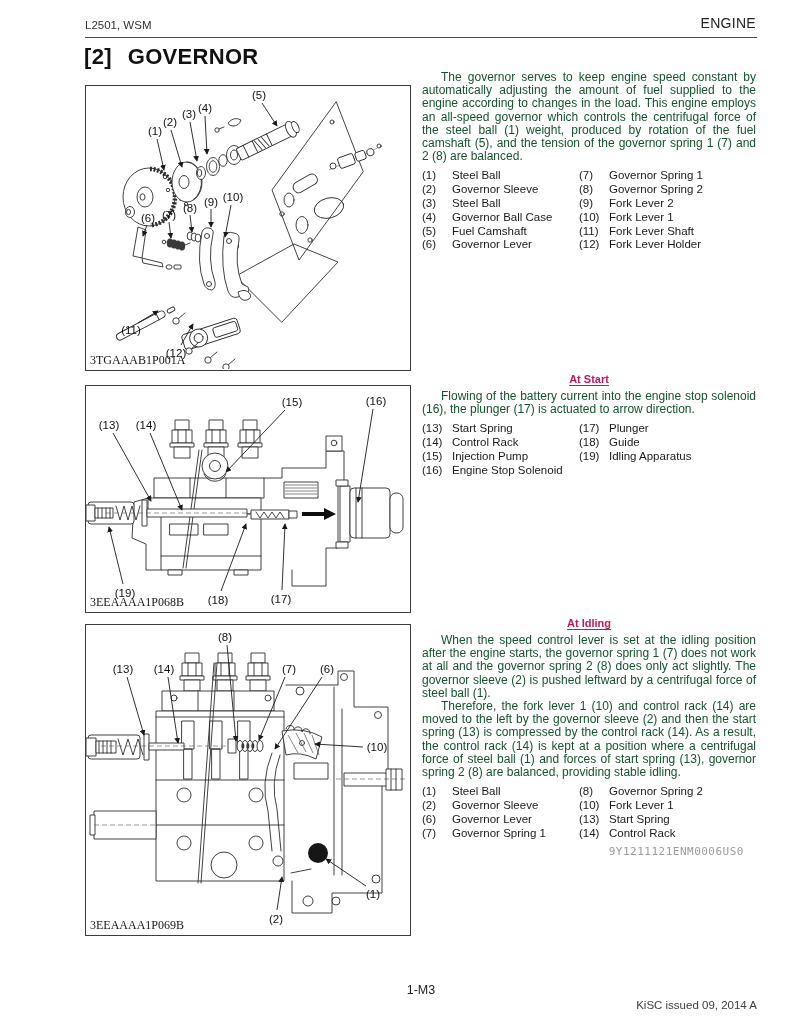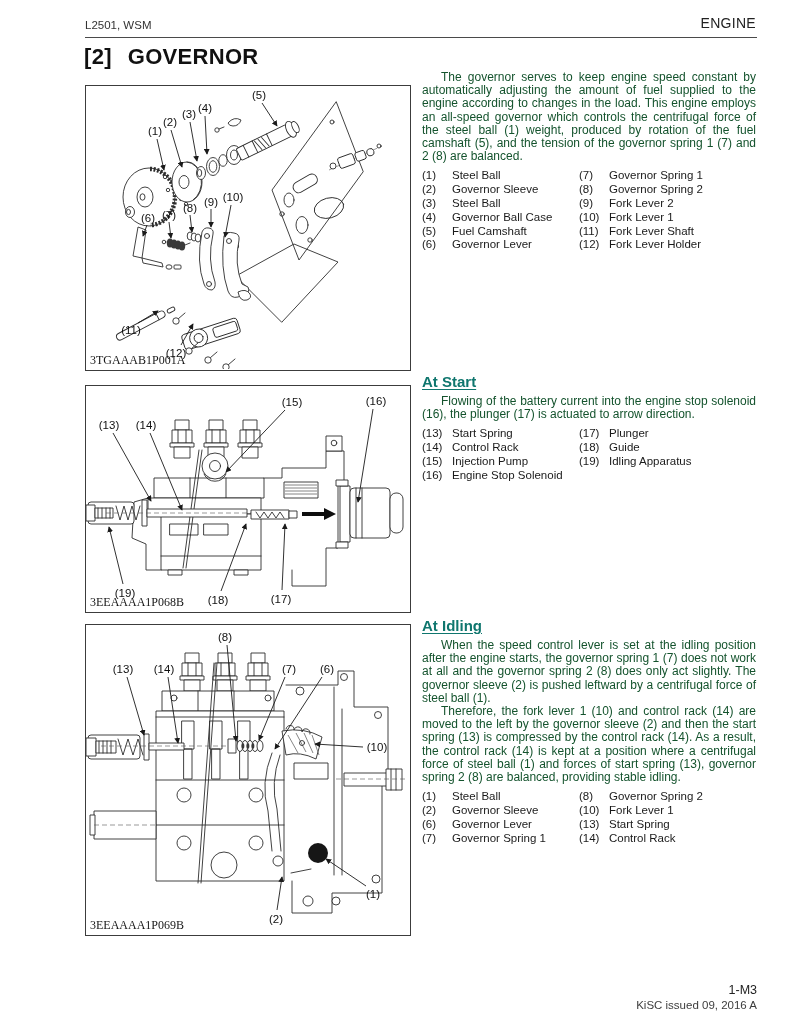--- a/index.html
+++ b/index.html
@@ -26,29 +26,29 @@
   .dk   { fill:#3a3a3a; stroke:none; }
   .ld   { stroke:#1a1a1a; stroke-width:.9; fill:none; }
   .dash { stroke:#555; stroke-width:.6; fill:none; stroke-dasharray:5 3; }
   .hat  { stroke:#666; stroke-width:.8; fill:none; }
   .teeth{ stroke:#2d2d2d; stroke-width:4.5; fill:none; stroke-dasharray:2 1.6; }
   .arrowbar { stroke:#0e0e0e; stroke-width:4; }
   
   .rcol { position:absolute; left:422px; top:71px; width:334px; }
   .sec  { position:absolute; left:0; width:334px; }
   .sec1 { top:0; } .sec2 { top:302px; } .sec3 { top:546px; }
-  .shead { font-size:15px; font-weight:bold; color:#0f766e; text-decoration:underline; text-underline-offset:2px; margin:0 0 5px 0; }
+  .shead { font-size:11px; font-weight:bold; color:#be185d; text-decoration:underline; text-underline-offset:2px; margin:0 0 5px 0;text-align:center; }
   .para p { margin:0; font-size:12px; line-height:13.2px; text-align:justify; text-indent:19px; color:#14532d; }
   .parts { display:grid; grid-template-columns:157px 1fr; margin-top:6px; }
   .pitem { font-size:11.5px; line-height:13.8px; display:flex; color:#1a1a1a; }
   .pnum  { flex:none; width:30px; }
   .refcode { font-family:"DejaVu Sans Mono", monospace; font-size:11px; color:#9c9c9c; text-align:right;
              padding-right:12px; margin-top:5px; letter-spacing:.5px; }
   
-  .pageno { left:85px; width:672px; top:983px; text-align:right; font-size:12.5px; color:#222; }
+  .pageno { left:85px; width:672px; top:983px; text-align:center; font-size:12.5px; color:#222; }
   .issue  { right:34px; top:999px; font-size:11.5px; color:#3d3d3d; }
 </style>
 </head>
 <body>
 
 <div class="abs hdr-left">L2501, WSM</div>
 <div class="abs hdr-right">ENGINE</div>
 <div class="abs hdr-rule"></div>
 
 <div class="abs title">
@@ -589,18 +589,19 @@
           <div class="pitem">
             <span class="pnum">(13)</span>
             <span>Start Spring</span>
           </div>
           <div class="pitem">
             <span class="pnum">(14)</span>
             <span>Control Rack</span>
           </div>
         </div>
     </div>
+    <div class="refcode">9Y1211121ENM0006US0</div>
   </div>
 
 </div>
 
 <div class="abs pageno">1-M3</div>
-<div class="abs issue">KiSC issued 09, 2016 A</div>
+<div class="abs issue">KiSC issued 09, 2014 A</div>
 
 </body></html>

